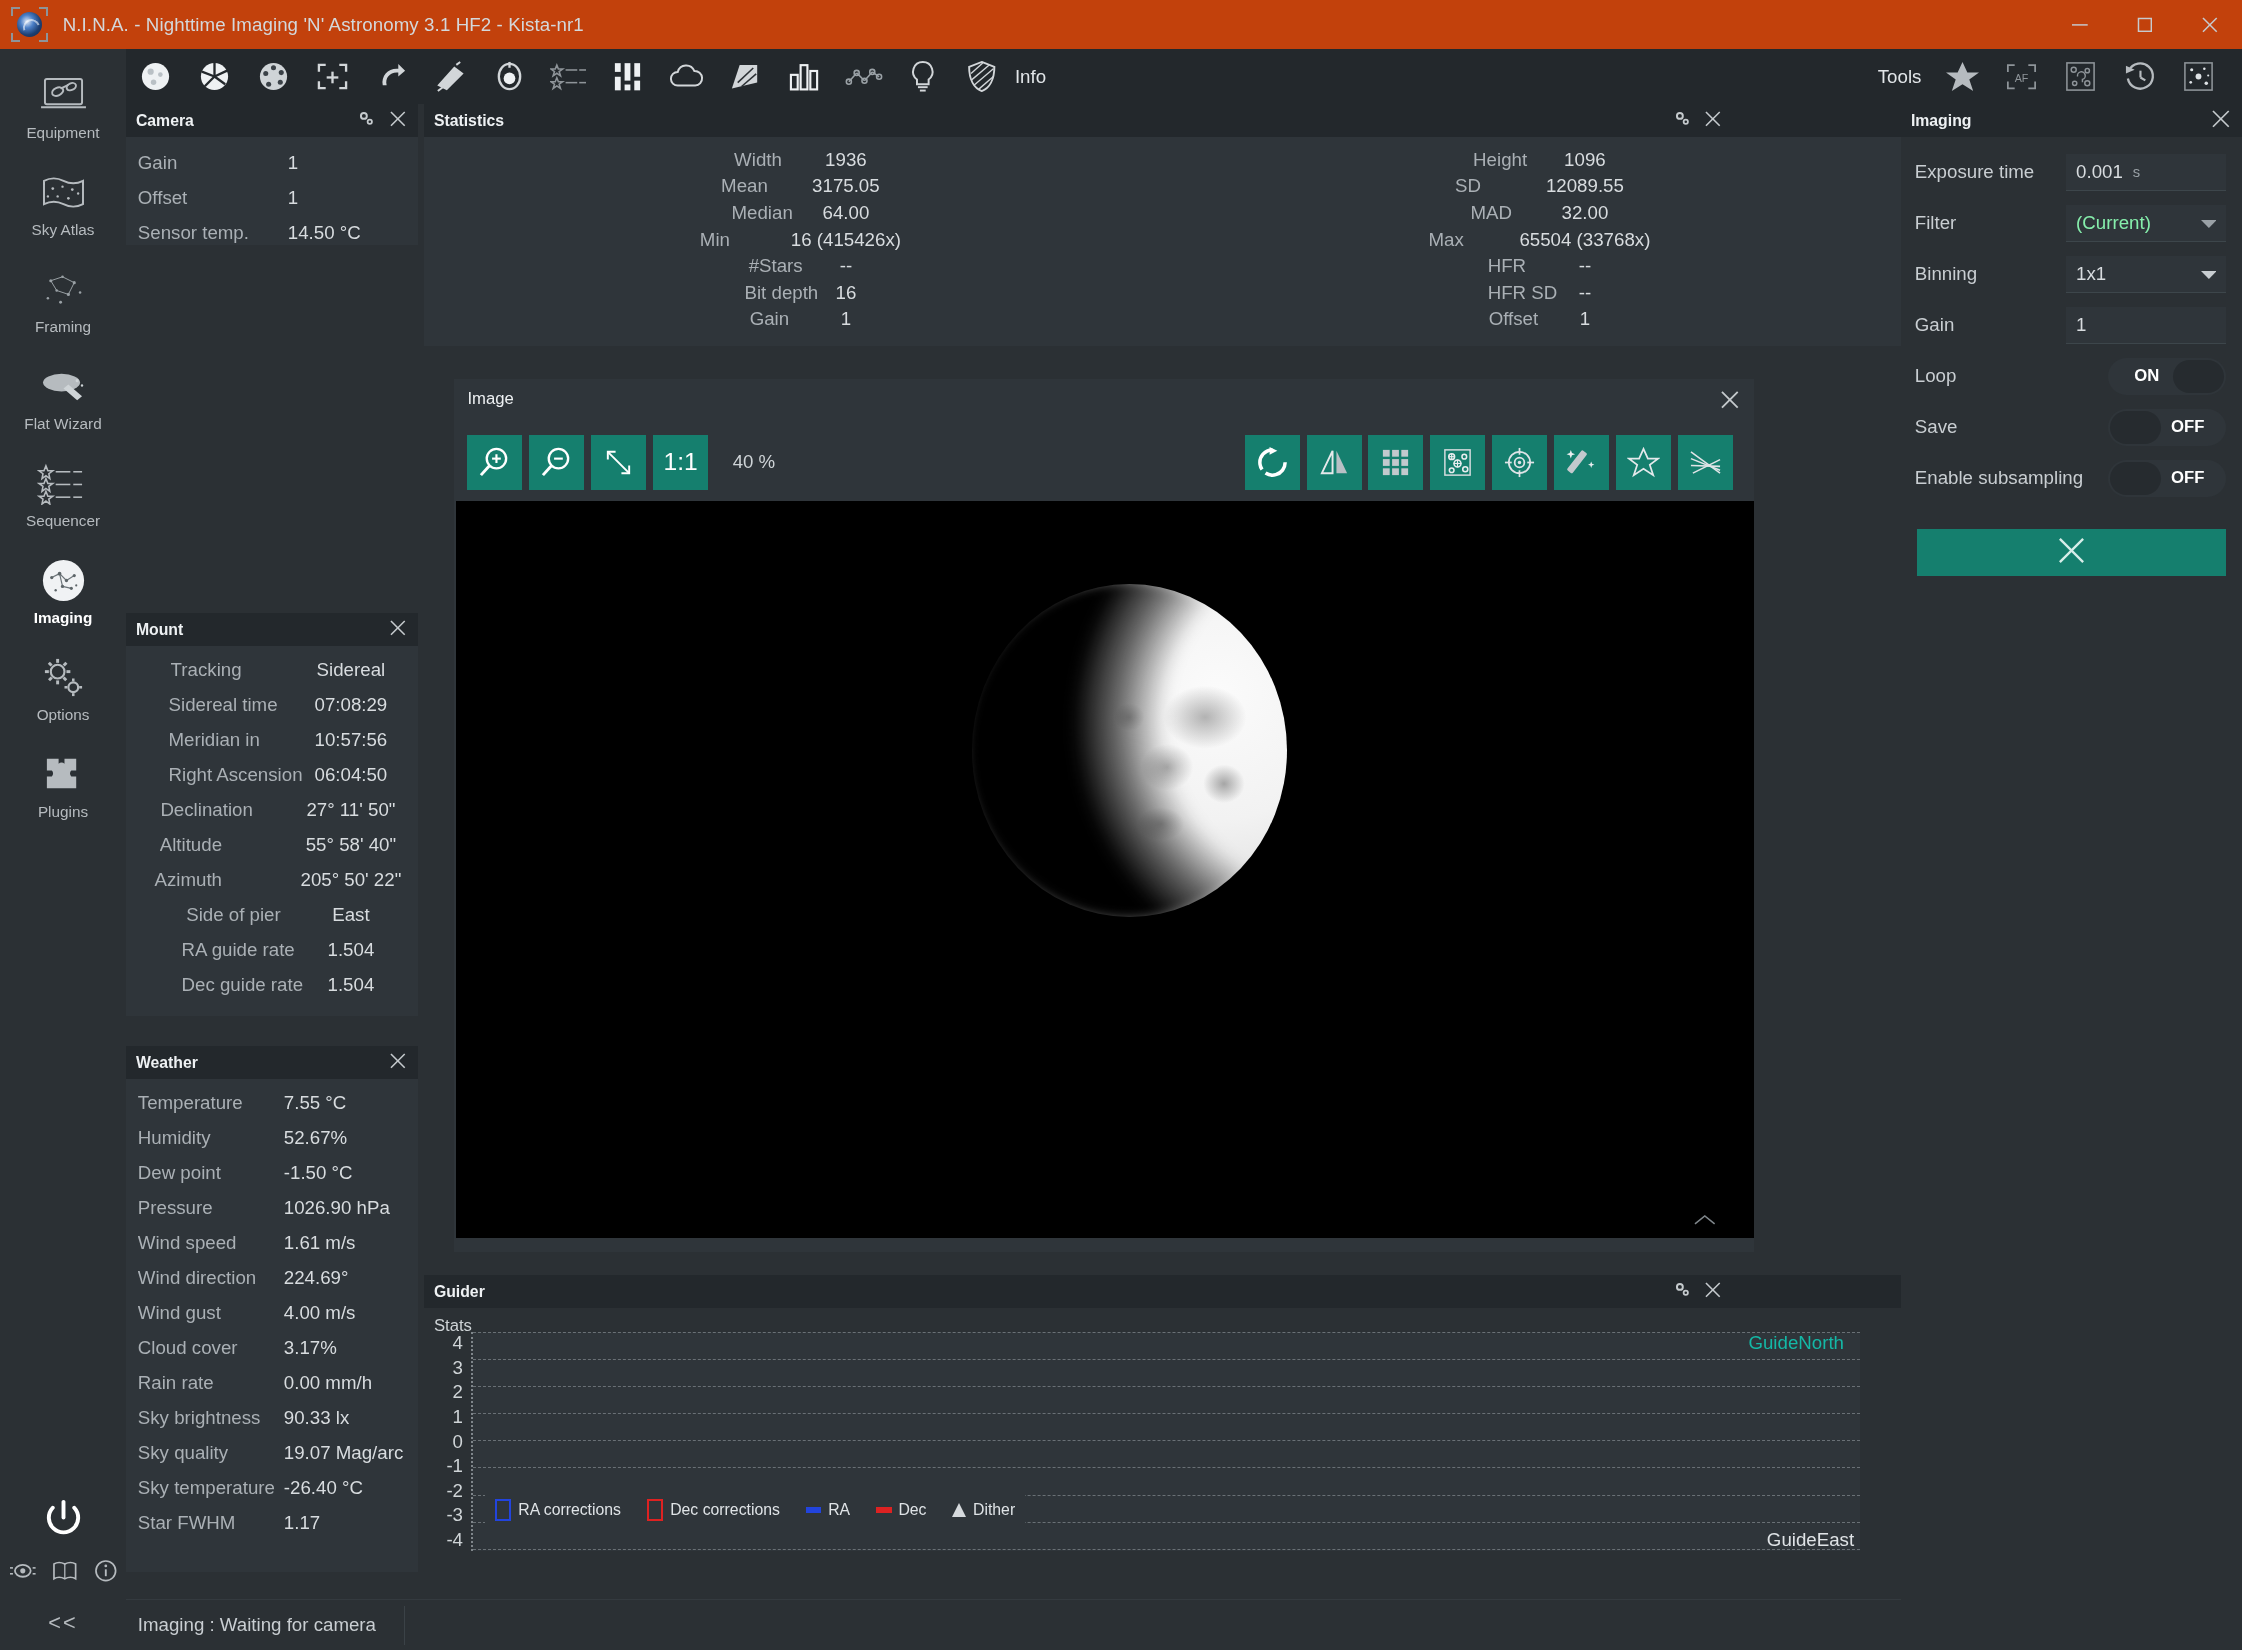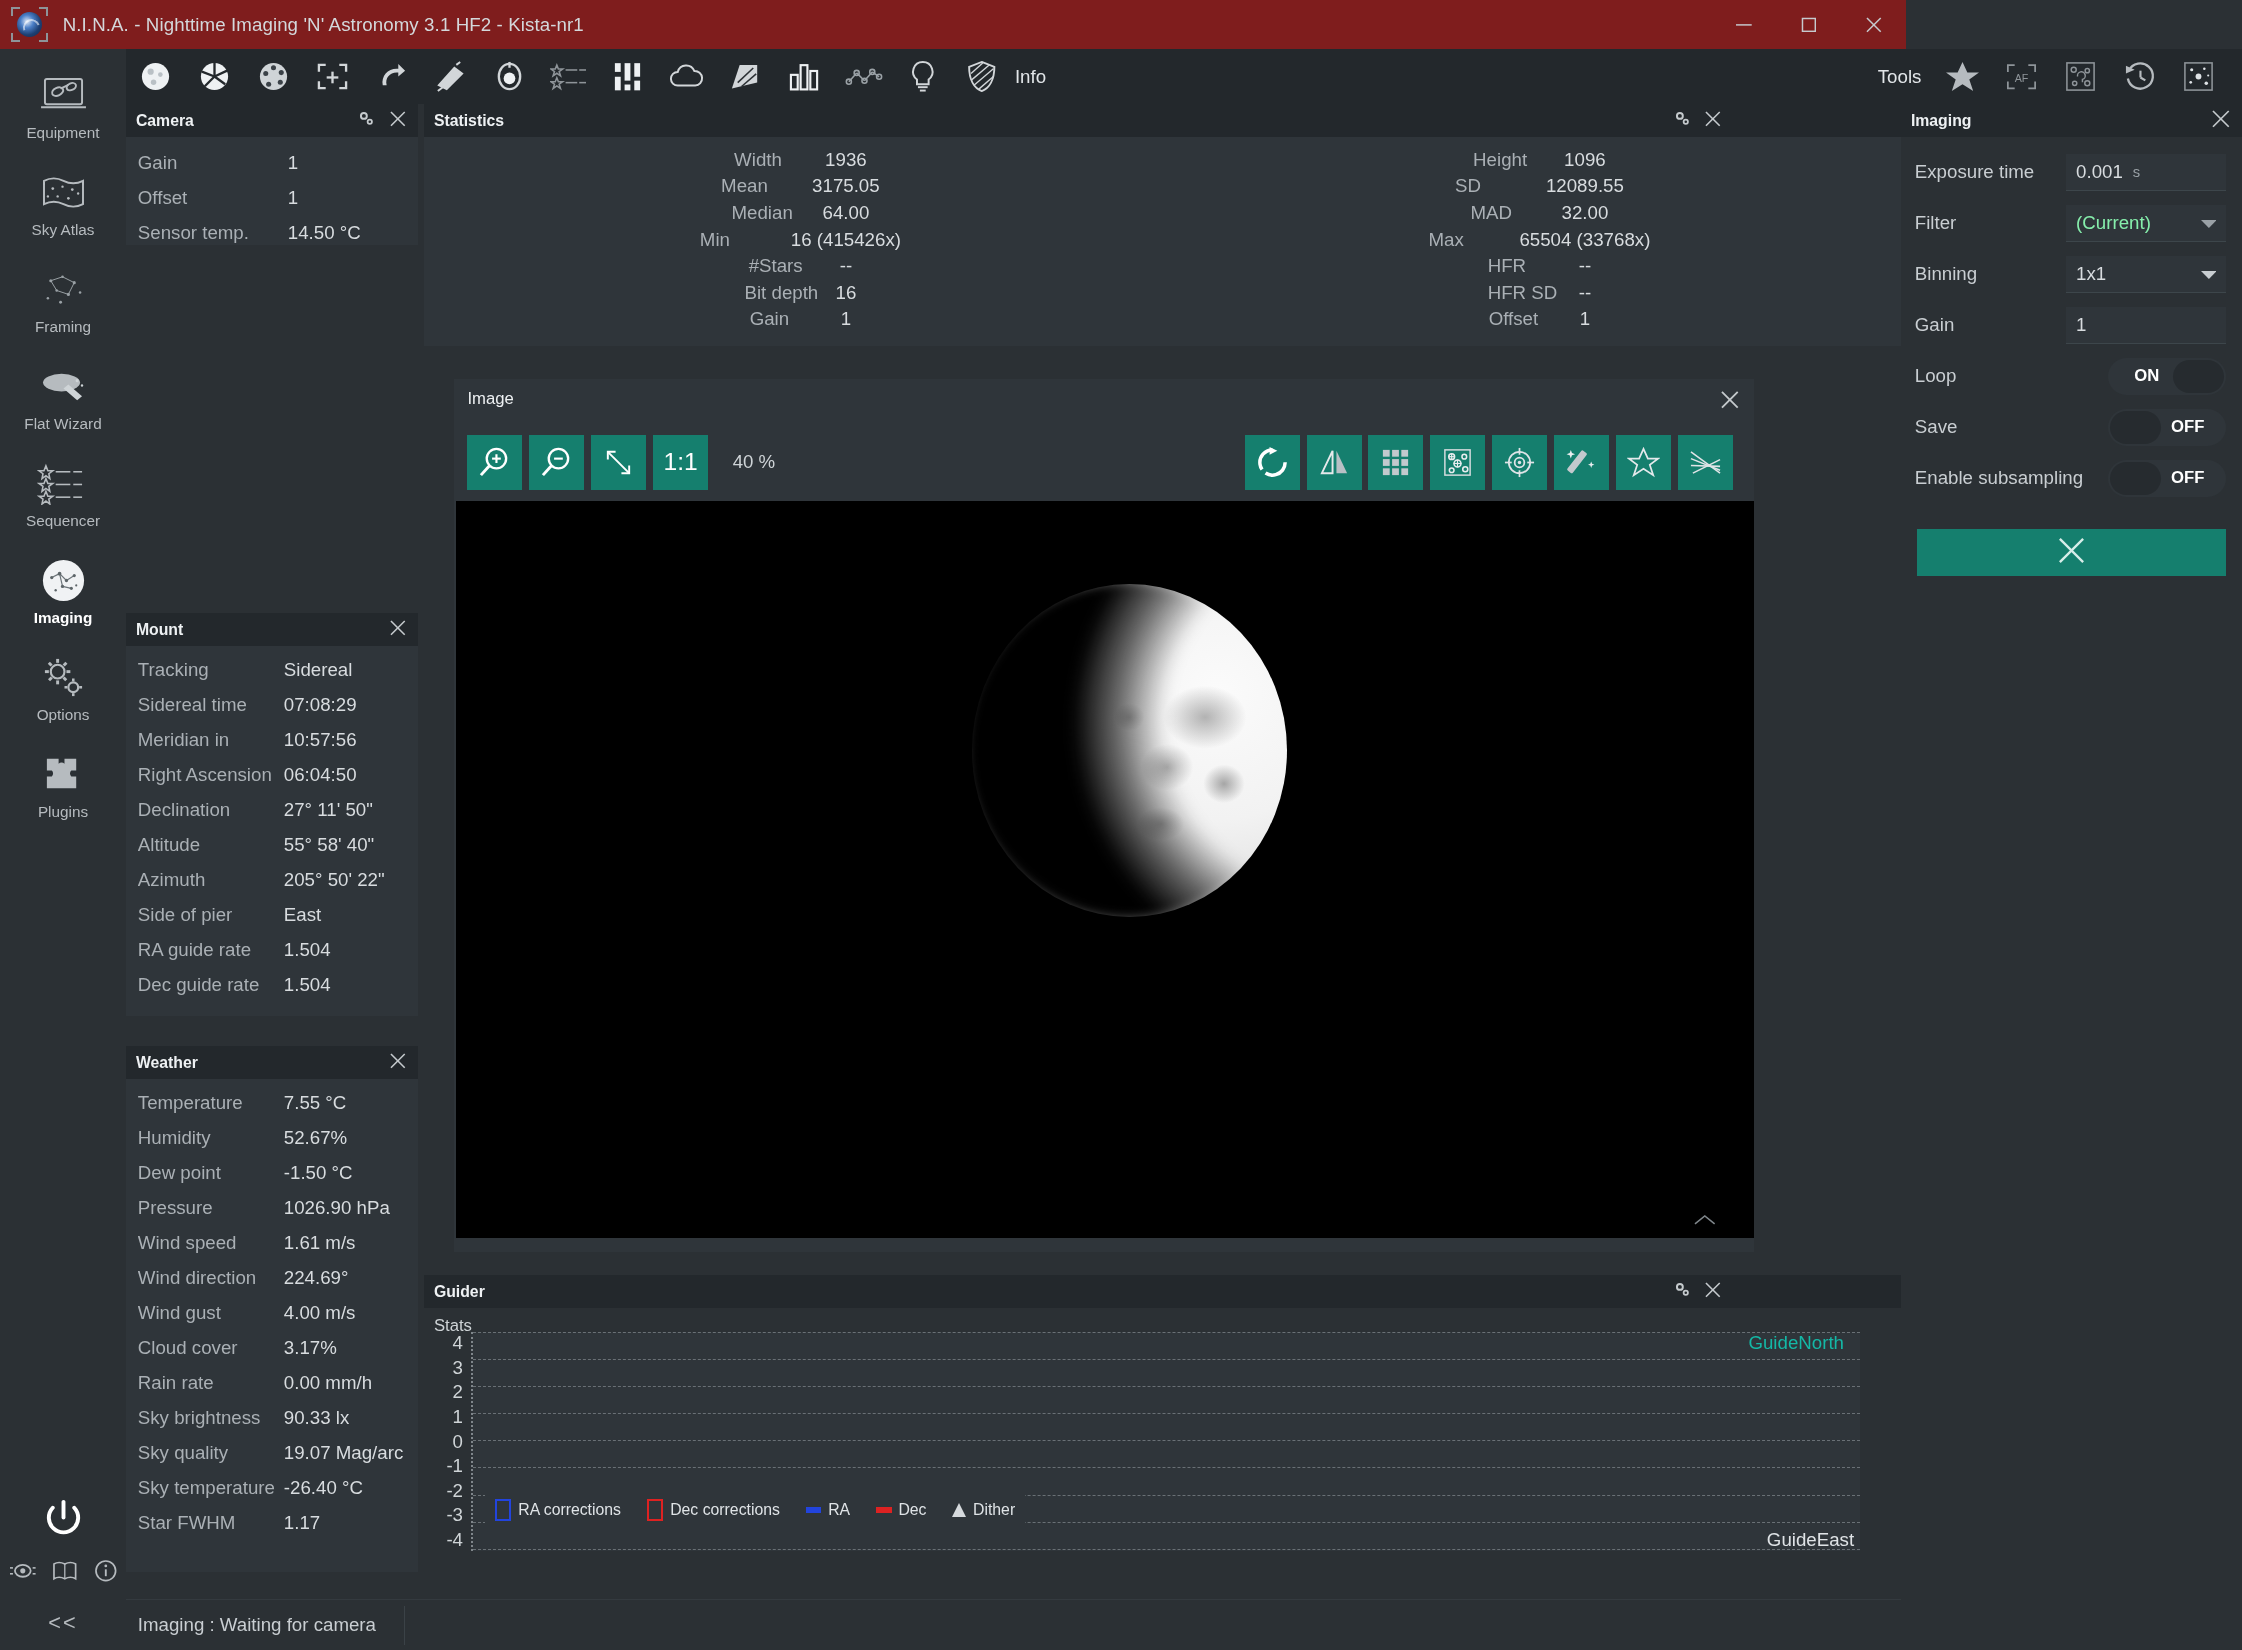--- a/index.html
+++ b/index.html
@@ -5,22 +5,22 @@
   * { box-sizing: border-box; margin: 0; padding: 0; }
   html, body {
     width: 2242px; height: 1650px;
     background: #2b3034;
     font-family: "Liberation Sans", sans-serif;
     overflow: hidden;
     color: #c8cdd1;
   }
   
   .titlebar {
-    position: absolute; top: 0; left: 0; width: 1906px; height: 49px;
-    background: #7f1d1d;
+    position: absolute; top: 0; left: 0; width: 2242px; height: 49px;
+    background: #c2410c;
     display: flex; align-items: center;
   }
   .title-logo {
     width: 39px; height: 39px; margin-left: 9.9px; margin-right: 13.8px;
     position: relative; flex: none;
   }
   .title-logo .corner {
     position: absolute; width: 8.9px; height: 8.9px; border: 2px solid #8e9499;
   }
   .title-logo .c1 { top: 2px; left: 1px; border-right: none; border-bottom: none; }
@@ -97,21 +97,21 @@
 
   
   .camera-panel { position: absolute; top: 104px; left: 126px; width: 292px; }
   .camera-panel .panel-body { padding: 7.9px 0 15.8px 0; height: 108px; }
   .camera-panel .kv { padding-left: 11.8px; }
   .camera-panel .kv .k { width: 150px; }
 
   
   .mount-panel { position: absolute; top: 613px; left: 126px; width: 292px; }
   .mount-panel .panel-body { padding: 5.9px 0 13.8px 0; }
-  .mount-panel .kv { padding-left: 11.8px; }
+  .mount-panel .kv { padding-left: 11.8px; justify-content: center; }
   .mount-panel .kv .k { width: 146px; overflow: hidden; white-space: nowrap; }
 
   
   .weather-panel { position: absolute; top: 1046px; left: 126px; width: 292px; }
   .weather-panel .panel-body { padding: 5.9px 0 13.8px 0; height: 493px; }
   .weather-panel .kv { padding-left: 11.8px; }
   .weather-panel .kv .k { width: 146px; overflow: hidden; white-space: nowrap; }
   .weather-panel .kv .v { white-space: nowrap; overflow: hidden; width: 126px; }
 
   

